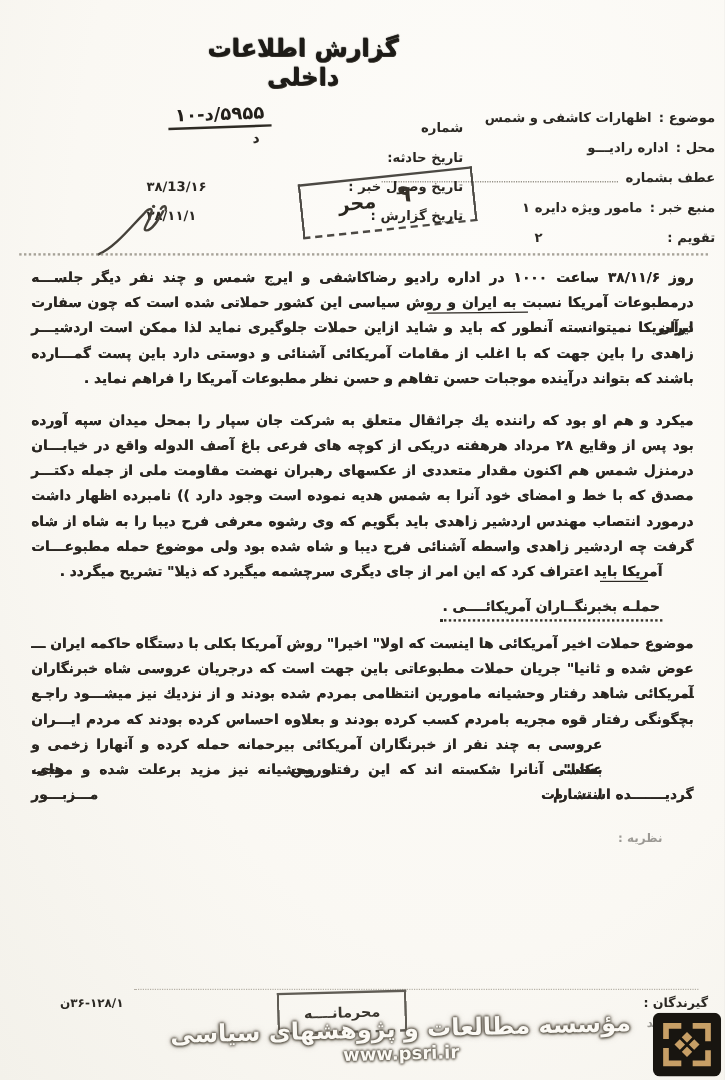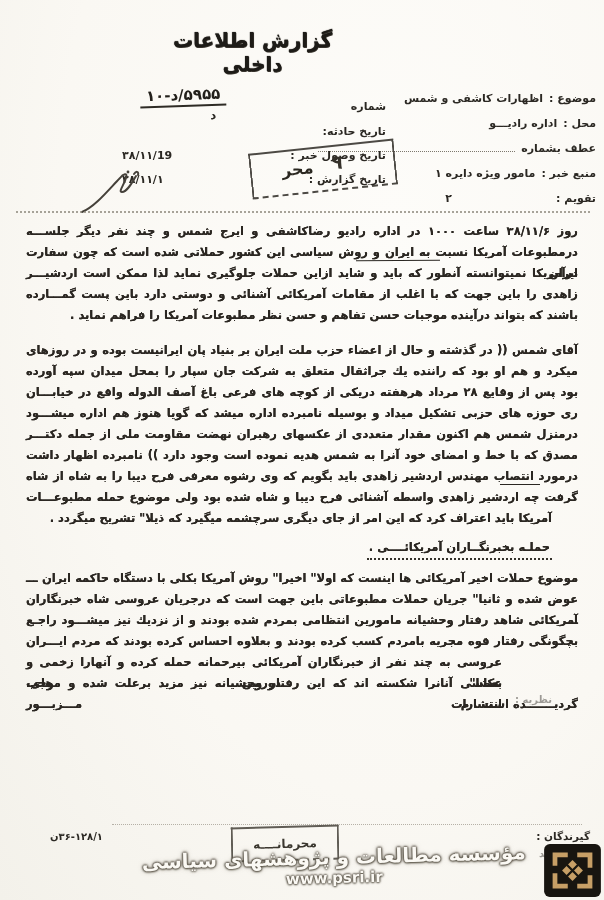--- a/index.html
+++ b/index.html
@@ -114,21 +114,21 @@
     <div class="num-row">
       <span class="num-label">شماره</span>
       <span class="hand">۵۹۵۵/د-۱۰</span>
       <span class="hand-sub">د</span>
     </div>
     <div class="hl-row">
       <span>تاریخ حادثه:</span>
     </div>
     <div class="hl-row">
       <span>تاریخ وصول خبر :</span>
-      <span>۳۸/۱۱/19</span>
+      <span>۳۸/13/۱۶</span>
     </div>
     <div class="hl-row">
       <span>تاریخ گزارش :</span>
       <span>۳۸/۱۱/۱</span>
     </div>
   </div>
 
   <div class="stamp1">
     <span class="stamp1-txt">محر</span>
     <span class="stamp1-mark">۹</span>
@@ -143,24 +143,22 @@
 
   <div class="body">
     <div class="b1">
         <div class="ln">روز ۳۸/۱۱/۶ ساعت ۱۰۰۰ در اداره رادیو رضاکاشفی و ایرج شمس و چند نفر دیگر جلســـه</div>
         <div class="ln">درمطبوعات آمریکا نسبت به ایران و روش سیاسی این کشور حملاتی شده است که چون سفارت ایران</div>
         <div class="ln">درآمریکا نمیتوانسته آنطور که باید و شاید ازاین حملات جلوگیری نماید لذا ممکن است اردشیـــر</div>
         <div class="ln">زاهدی را باین جهت که با اغلب از مقامات آمریکائی آشنائی و دوستی دارد باین پست گمـــارده</div>
         <div class="ln">باشند که بتواند درآینده موجبات حسن تفاهم و حسن نظر مطبوعات آمریکا را فراهم نماید .</div>
       </div>
     <div class="b2">
-        <div class="ln">آقای شمس (( در گذشته و حال از اعضاء حزب ملت ایران بر بنیاد پان ایرانیست بوده و در روزهای</div>
         <div class="ln">میکرد و هم او بود که راننده یك جراثقال متعلق به شرکت جان سپار را بمحل میدان سپه آورده</div>
         <div class="ln">بود پس از وقایع ۲۸ مرداد هرهفته دریکی از کوچه های فرعی باغ آصف الدوله واقع در خیابـــان</div>
-        <div class="ln">ری حوزه های حزبی تشکیل میداد و بوسیله نامبرده اداره میشد که گویا هنوز هم اداره میشـــود</div>
         <div class="ln">درمنزل شمس هم اکنون مقدار متعددی از عکسهای رهبران نهضت مقاومت ملی از جمله دکتـــر</div>
         <div class="ln">مصدق که با خط و امضای خود آنرا به شمس هدیه نموده است وجود دارد )) نامبرده اظهار داشت</div>
         <div class="ln">درمورد انتصاب مهندس اردشیر زاهدی باید بگویم که وی رشوه معرفی فرح دیبا را به شاه از شاه</div>
         <div class="ln">گرفت چه اردشیر زاهدی واسطه آشنائی فرح دیبا و شاه شده بود ولی موضوع حمله مطبوعـــات</div>
         <div class="ln">آمریکا باید اعتراف کرد که این امر از جای دیگری سرچشمه میگیرد که ذیلا" تشریح میگردد .</div>
       </div>
     <div class="heading">
       <span>حملـه بخبرنگــاران آمریکائــــی .</span>
     </div>
     <div class="b3">

